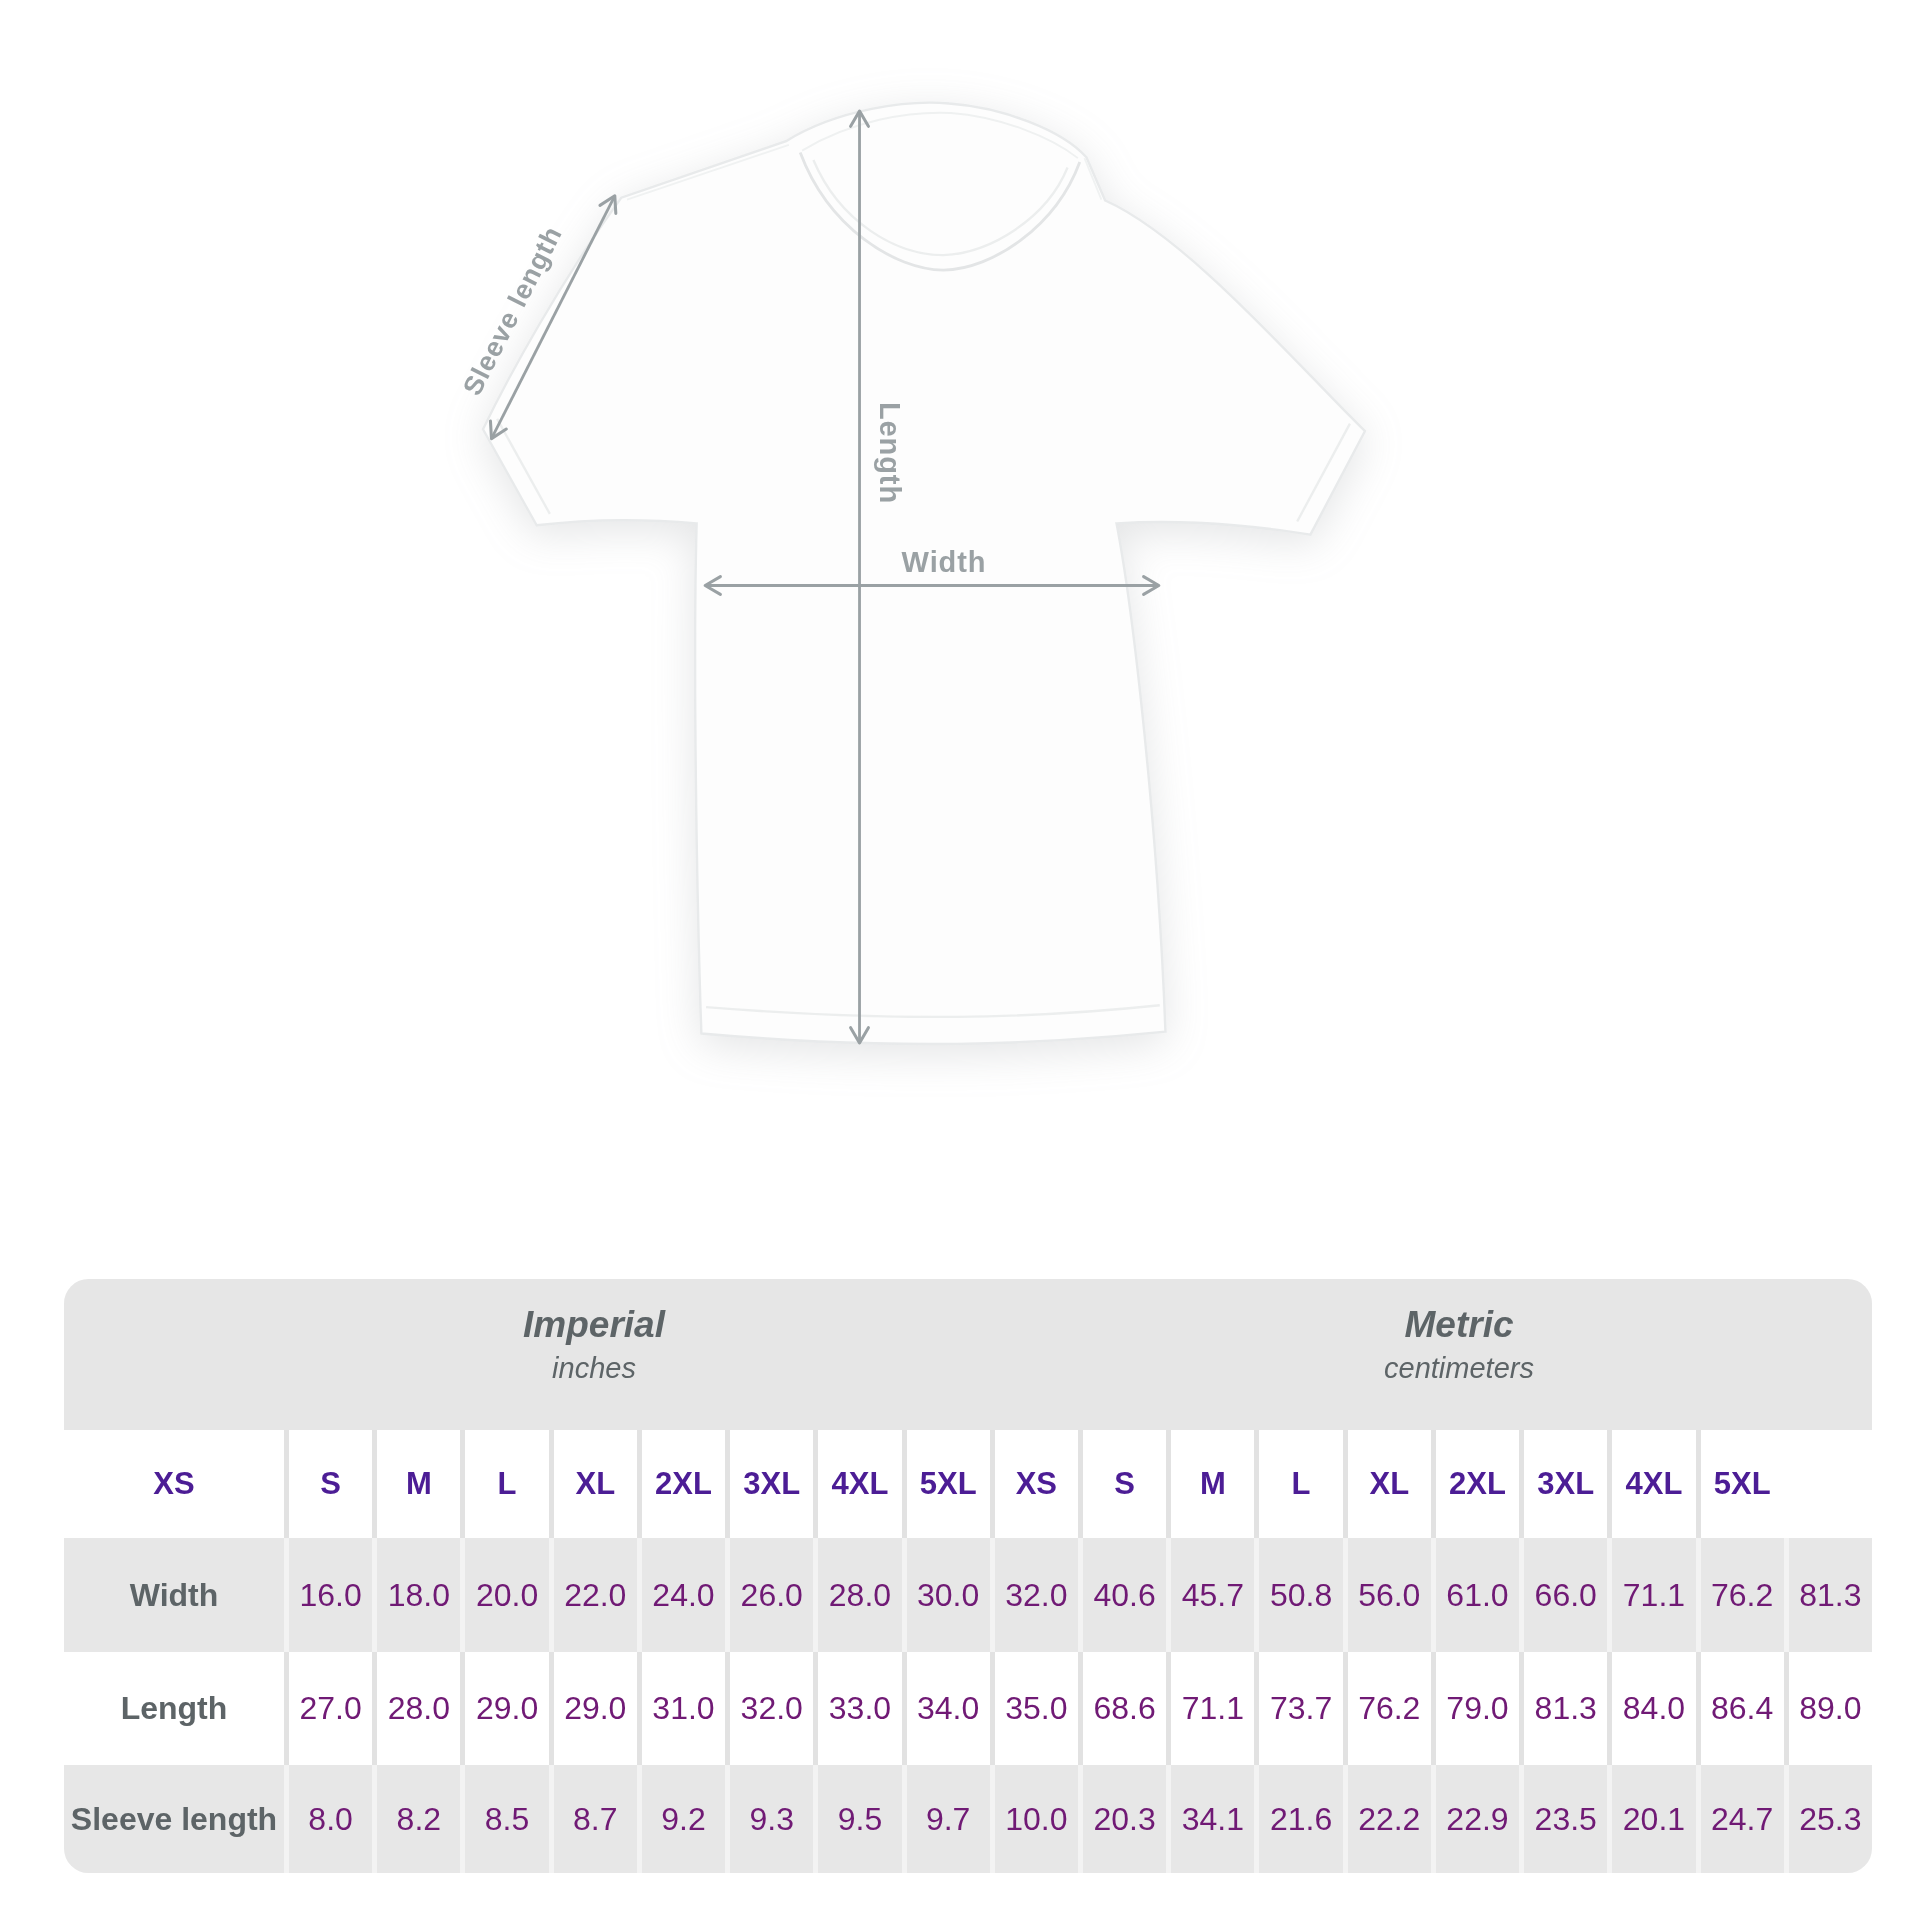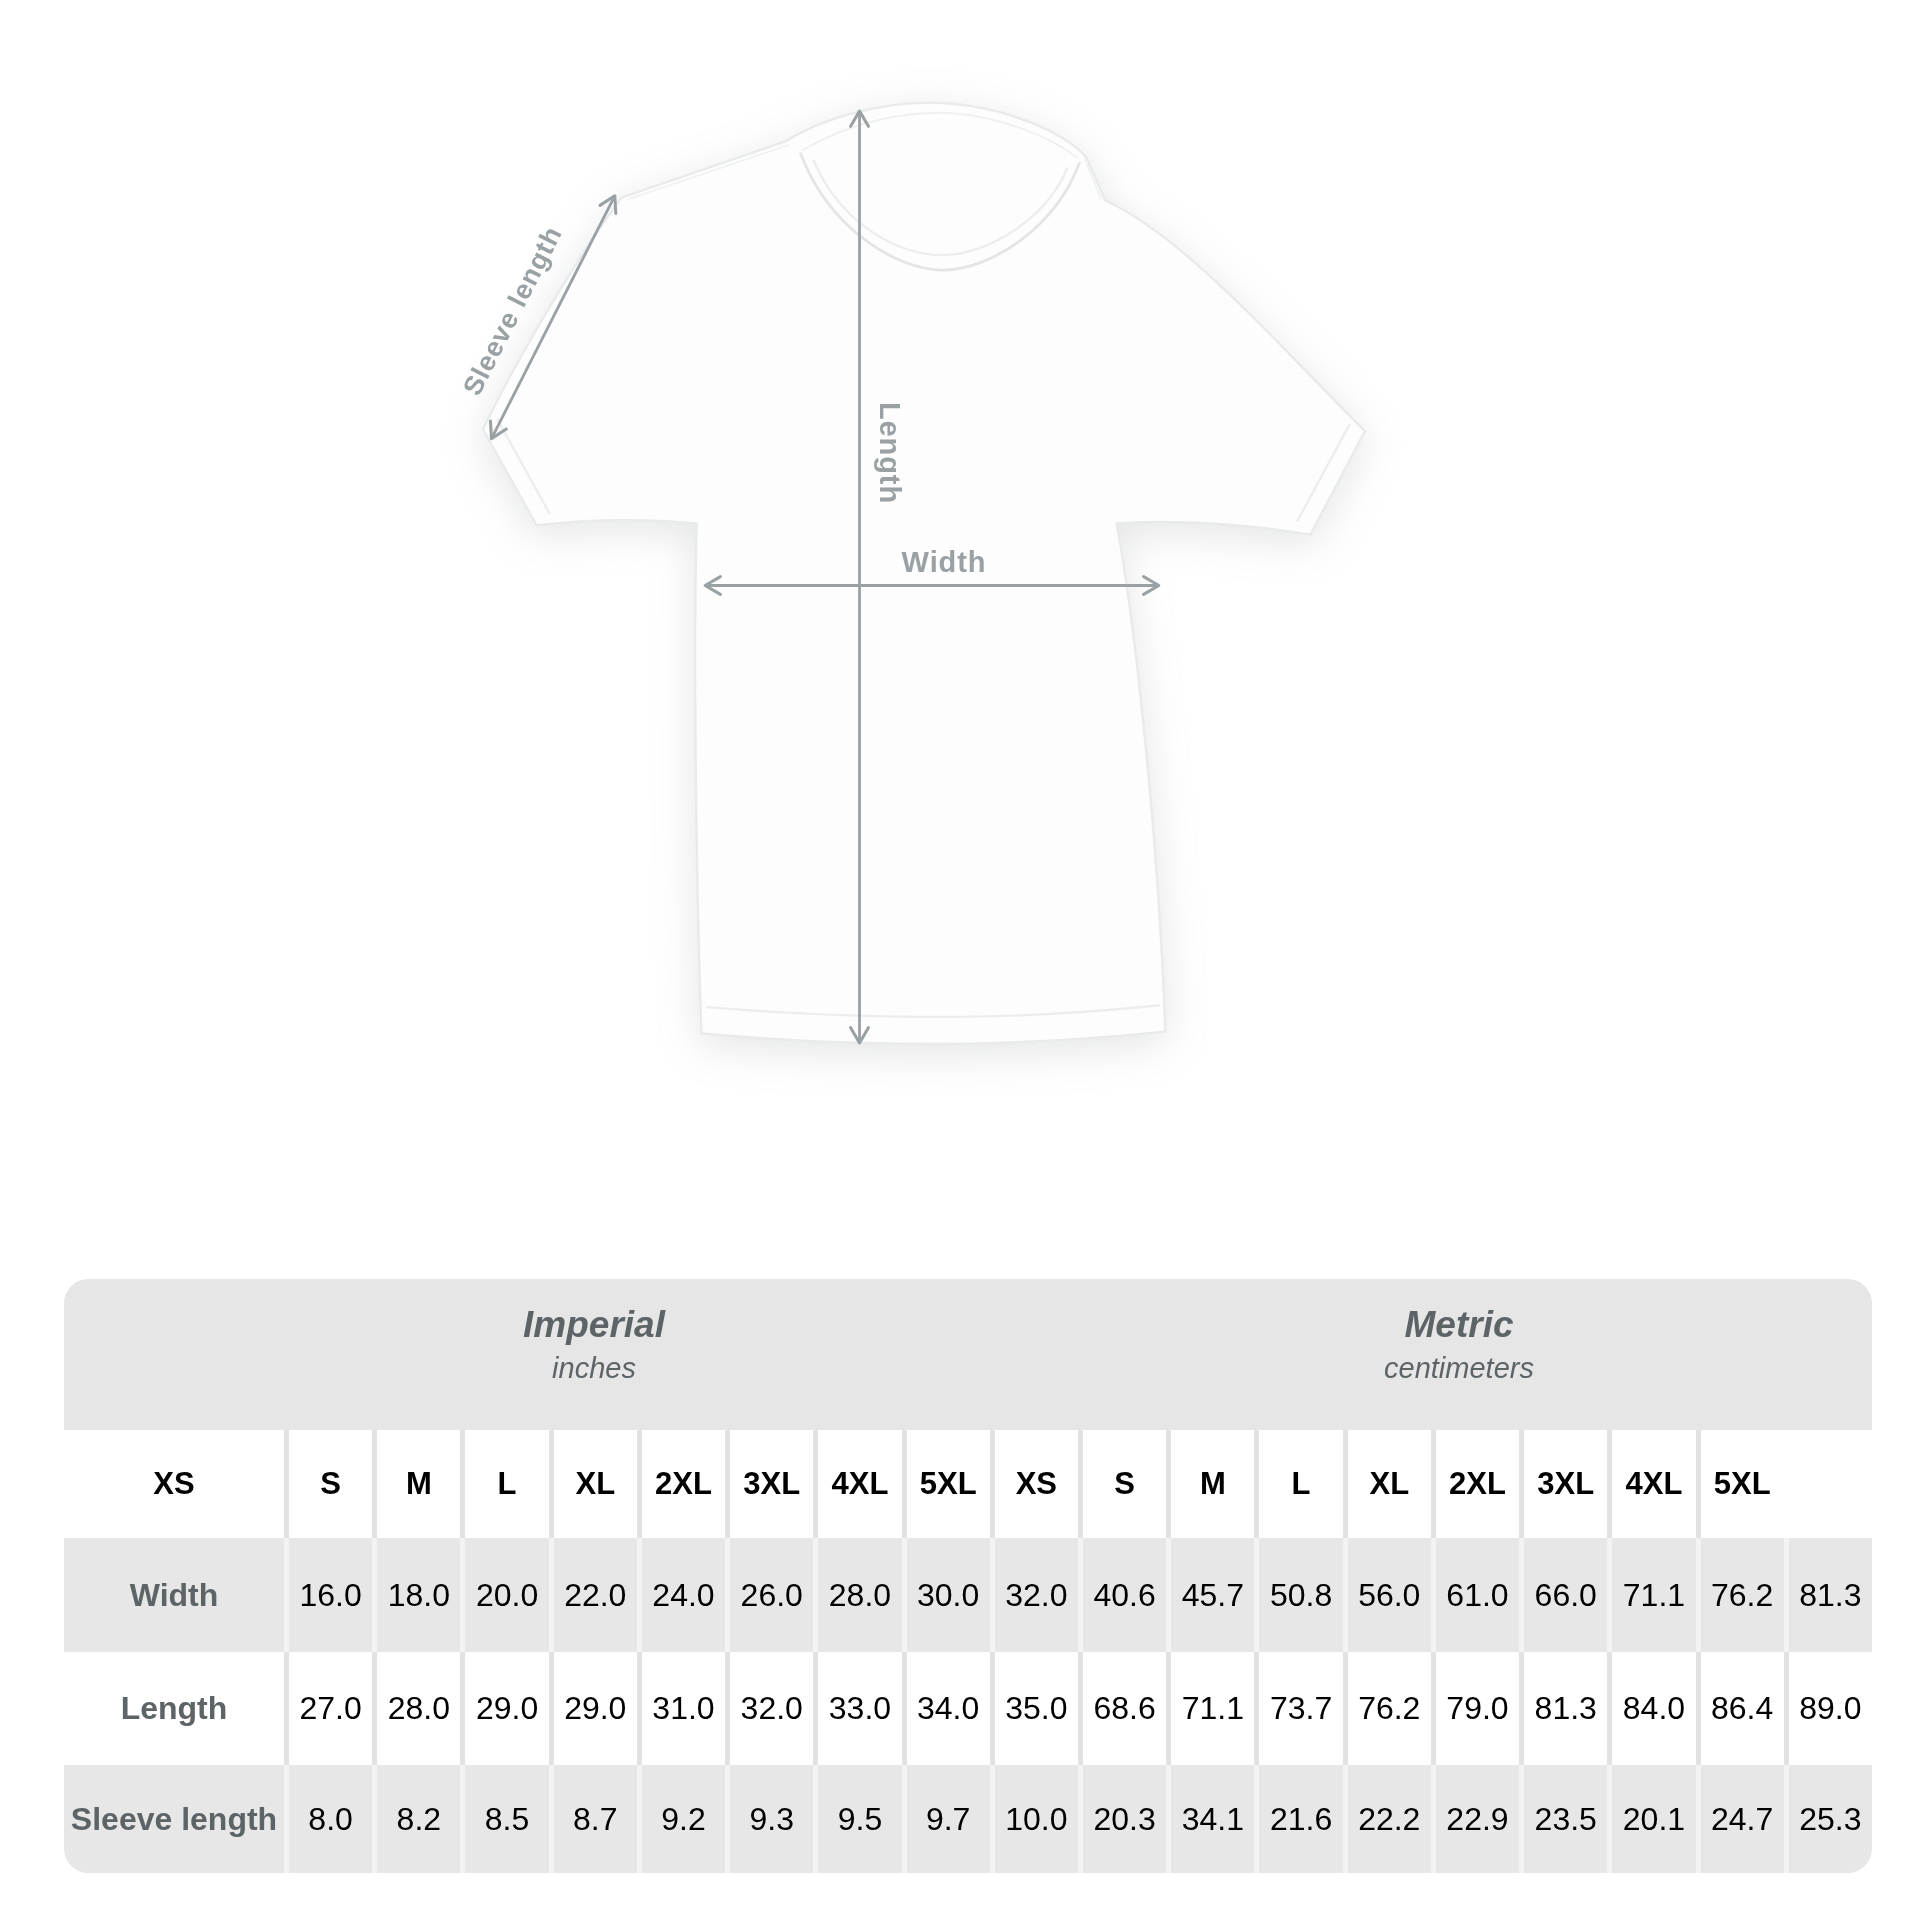--- a/index.html
+++ b/index.html
@@ -36,23 +36,23 @@
   .trow .c{
     display:flex;align-items:center;justify-content:center;
     white-space:nowrap;overflow:hidden;
   }
   .trow .c + .c{border-left:5.6px solid var(--sep);}
   .r-white{background:#ffffff;--sep:#e2e2e2;}
   .r-gray{background:#e7e7e7;--sep:#f3f3f3;}
   .h115{height:108px;}
   .h121{height:114px;}
   .h120{height:113px;}
-  .c-head{font-size:31px;font-weight:bold;color:#000000;}
+  .c-head{font-size:31px;font-weight:bold;color:#4c1d95;}
   .c-label{font-size:32px;font-weight:bold;color:#5d6467;}
-  .c-val{font-size:32px;color:#000000;}
+  .c-val{font-size:32px;color:#701a75;}
 </style>
 </head>
 <body>
 
 <div class="stage">
 
   <svg class="diagram-svg" width="1928" height="1186" viewBox="0 0 2048 1260">
     <defs>
       <marker id="ah" viewBox="0 0 20 20" refX="16" refY="10" markerWidth="9" markerHeight="9" orient="auto-start-reverse">
         <path d="M4 3 L16 10 L4 17" fill="none" stroke="#9aa1a4" stroke-width="2.4" stroke-linecap="round" stroke-linejoin="round"></path>

